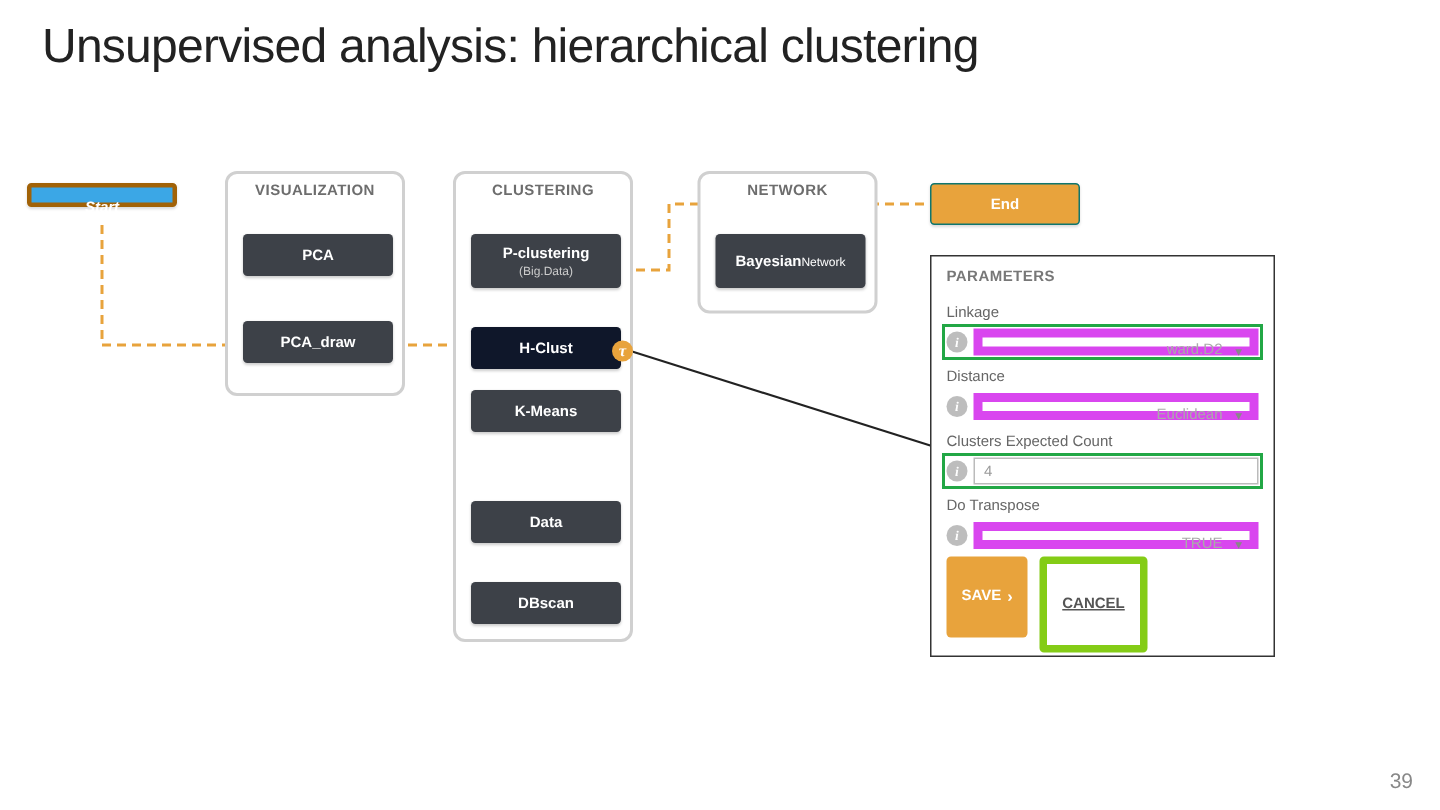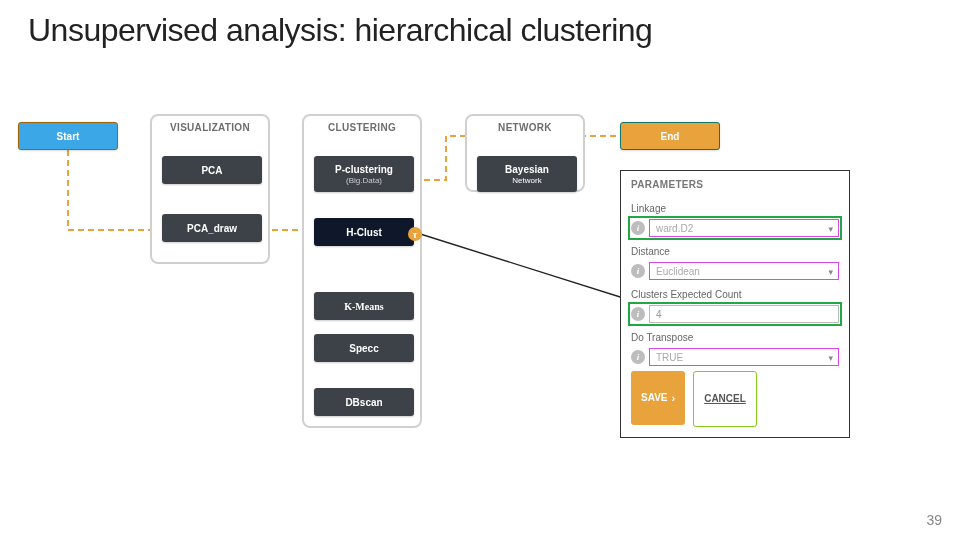--- a/index.html
+++ b/index.html
@@ -34,27 +34,28 @@
   }
   .node {
     position: absolute;
     box-sizing: border-box;
     text-align: center;
     font-size: 10px;
     border-radius: 3px;
   }
   .start-node {
     left: 18px; top: 12px;
-    width: 100px; height: 28px;
+    width: 100px; height: 16px;
     line-height: 28px;
     background: #3ba7e6;
-    border: 1px solid #a16207;
+    border: 3px solid #a16207;
     color: #fff;
     font-weight: 700;
     box-shadow: 0 1px 2px rgba(0,0,0,0.15);
+    font-style: italic;
   }
   .end-node {
     left: 620px; top: 12px;
     width: 100px; height: 28px;
     line-height: 28px;
     background: #e8a33c;
     border: 1px solid #0f766e;
     color: #fff;
     font-weight: 700;
     box-shadow: 0 1px 2px rgba(0,0,0,0.15);
@@ -70,21 +71,21 @@
     position: absolute;
     top: 6px; left: 0; right: 0;
     text-align: center;
     font-size: 10px;
     font-weight: 700;
     color: #6d6d6d;
     letter-spacing: 0.3px;
   }
   .group-viz { left: 150px; top: 4px; width: 120px; height: 150px; }
   .group-clu { left: 302px; top: 4px; width: 120px; height: 314px; }
-  .group-net { left: 465px; top: 4px; width: 120px; height: 78px; }
+  .group-net { left: 465px; top: 4px; width: 120px; height: 95px; }
   .block {
     position: absolute;
     left: 10px;
     width: 100px;
     height: 28px;
     background: #3d4148;
     color: #fff;
     font-size: 10px;
     font-weight: 700;
     border-radius: 3px;
@@ -118,25 +119,25 @@
     font-size: 11px;
     line-height: 14px;
     text-align: center;
   }
   
   .block.pca      { top: 40px; }
   .block.pcadraw  { top: 98px; }
   
   .block.pclust   { top: 40px; height:36px; flex-direction:column; }
   .block.hclust   { top: 102px; }
-  .block.kmeans   { top: 176px; font-family: Liberation Serif, serif; }
+  .block.kmeans   { top: 144px; }
   .block.specc    { top: 218px; }
   .block.dbscan   { top: 272px; }
   
-  .block.bayes    { top: 40px; height:36px; flex-direction:column; }
+  .block.bayes    { top: 40px; height:36px; flex-direction:row; }
 
   svg.wires {
     position: absolute;
     left: 0; top: 0;
     width: 960px; height: 370px;
     pointer-events: none;
   }
   svg.wires path {
     stroke: #e8a33c;
     stroke-width: 2;
@@ -193,26 +194,27 @@
     text-align: center;
     line-height: 14px;
     font-style: italic;
     font-family: Georgia, serif;
     flex-shrink: 0;
   }
   .select-fake {
     position: relative;
     flex: 1;
     height: 18px;
-    border: 1px solid #d946ef;
+    border: 6px solid #d946ef;
     font-size: 10px;
     line-height: 18px;
     padding: 0 18px 0 6px;
     color: #aaa;
     box-sizing: border-box;
+    text-align: right;
   }
   .select-fake::after {
     content: "▾";
     position: absolute;
     right: 5px; top: 0;
     font-size: 9px;
     color: #888;
   }
   .input-fake {
     flex: 1;
@@ -246,21 +248,21 @@
     color: #fff;
     display: flex;
     align-items: center;
     gap: 4px;
   }
   .btn-save .chev {
     font-size: 11px;
   }
   .btn-cancel {
     background: #fff;
-    border: 1px solid #84cc16;
+    border: 5px solid #84cc16;
     color: #555;
     text-decoration: underline;
   }
 
   .pagenum {
     position: absolute;
     right: 18px;
     bottom: 12px;
     font-size: 14px;
     color: #888;
@@ -306,21 +308,21 @@
       <div class="group-header">CLUSTERING</div>
       <div class="block pclust">
         <span>P-clustering</span>
         <span class="sub">(Big.Data)</span>
       </div>
       <div class="block hclust selected">
         <span>H-Clust</span>
         <span class="tau-icon">τ</span>
       </div>
       <div class="block kmeans">K-Means</div>
-      <div class="block specc">Specc</div>
+      <div class="block specc">Data</div>
       <div class="block dbscan">DBscan</div>
     </div>
 
     <div class="group group-net">
       <div class="group-header">NETWORK</div>
       <div class="block bayes">
         <span>Bayesian</span>
         <span class="sub" style="color:#fff;">Network</span>
       </div>
     </div>

